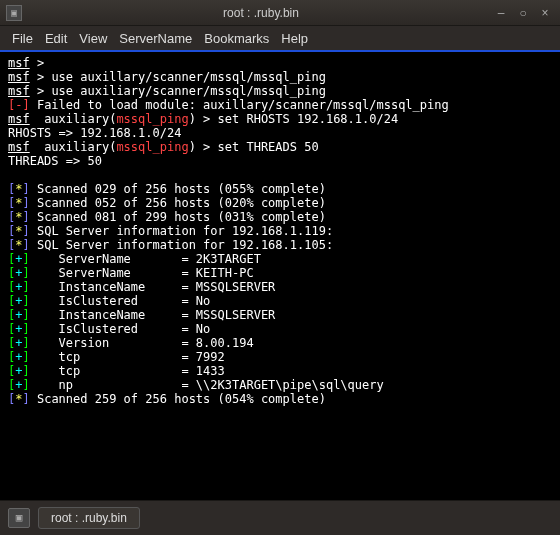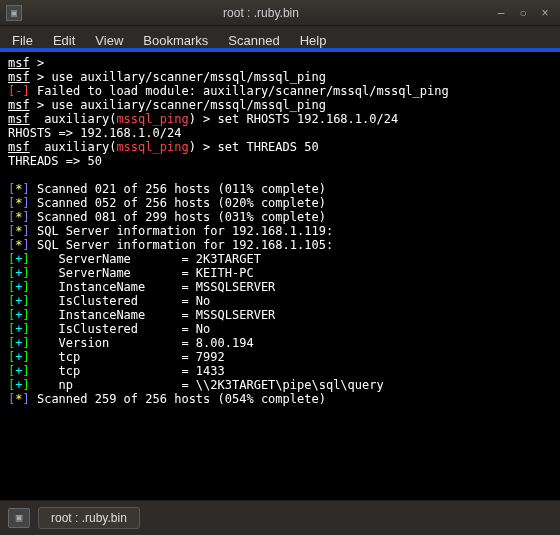--- a/index.html
+++ b/index.html
@@ -44,24 +44,24 @@
     display: flex; align-items: center; justify-content: center;
     color: #aaa;
     font-size: 12px;
     cursor: pointer;
     font-family: sans-serif;
   }
   .menubar {
     height: 26px;
     background: #2e2a28;
     display: flex;
-    align-items: flex-end;
+    align-items: center;
     padding: 0 12px;
-    gap: 20px;
-    border-bottom: 4px solid #1d4ed8;
+    gap: 12px;
+    border-bottom: 2px solid #1d4ed8;
   }
   .menu-item {
     color: #ddd;
     font-family: sans-serif;
     font-size: 13px;
     cursor: pointer;
   }
   .terminal {
     background: #000;
     position: relative;
@@ -131,38 +131,38 @@
     <div class="window-btn">–</div>
     <div class="window-btn">○</div>
     <div class="window-btn">×</div>
   </div>
 </div>
 
 <div class="menubar">
   <div class="menu-item">File</div>
   <div class="menu-item">Edit</div>
   <div class="menu-item">View</div>
+  <div class="menu-item">ServerName</div>
   <div class="menu-item">Bookmarks</div>
-  <div class="menu-item">Scanned</div>
   <div class="menu-item">Help</div>
 </div>
 
 <div class="terminal">
 
   <div class="line"><span class="u">msf</span><span> &gt; </span></div>
   <div class="line"><span class="u">msf</span><span> &gt; </span><span>use auxillary/scanner/mssql/mssql_ping</span></div>
+  <div class="line"><span class="u">msf</span><span> &gt; </span><span>use auxiliary/scanner/mssql/mssql_ping</span></div>
   <div class="line"><span class="red">[-]</span><span> Failed to load module: auxillary/scanner/mssql/mssql_ping</span></div>
-  <div class="line"><span class="u">msf</span><span> &gt; </span><span>use auxiliary/scanner/mssql/mssql_ping</span></div>
   <div class="line"><span class="u">msf</span><span>  auxiliary(</span><span class="red">mssql_ping</span><span>) &gt; </span><span>set RHOSTS 192.168.1.0/24</span></div>
   <div class="line">RHOSTS =&gt; 192.168.1.0/24</div>
   <div class="line"><span class="u">msf</span><span>  auxiliary(</span><span class="red">mssql_ping</span><span>) &gt; </span><span>set THREADS 50</span></div>
   <div class="line">THREADS =&gt; 50</div>
   <div class="line">&nbsp;</div>
 
-  <div class="line"><span class="bluebr">[</span><span class="yellow">*</span><span class="bluebr">]</span><span> Scanned 021 of 256 hosts (011% complete)</span></div>
+  <div class="line"><span class="bluebr">[</span><span class="yellow">*</span><span class="bluebr">]</span><span> Scanned 029 of 256 hosts (055% complete)</span></div>
   <div class="line"><span class="bluebr">[</span><span class="yellow">*</span><span class="bluebr">]</span><span> Scanned 052 of 256 hosts (020% complete)</span></div>
   <div class="line"><span class="bluebr">[</span><span class="yellow">*</span><span class="bluebr">]</span><span> Scanned 081 of 299 hosts (031% complete)</span></div>
   <div class="line"><span class="bluebr">[</span><span class="yellow">*</span><span class="bluebr">]</span><span> SQL Server information for 192.168.1.119:</span></div>
   <div class="line"><span class="bluebr">[</span><span class="yellow">*</span><span class="bluebr">]</span><span> SQL Server information for 192.168.1.105:</span></div>
 
   <div class="line"><span class="greenbr">[</span><span class="cyanbr">+</span><span class="greenbr">]</span><span>    ServerName       = 2K3TARGET</span></div>
   <div class="line"><span class="greenbr">[</span><span class="cyanbr">+</span><span class="greenbr">]</span><span>    ServerName       = KEITH-PC</span></div>
   <div class="line"><span class="greenbr">[</span><span class="cyanbr">+</span><span class="greenbr">]</span><span>    InstanceName     = MSSQLSERVER</span></div>
   <div class="line"><span class="greenbr">[</span><span class="cyanbr">+</span><span class="greenbr">]</span><span>    IsClustered      = No</span></div>
   <div class="line"><span class="greenbr">[</span><span class="cyanbr">+</span><span class="greenbr">]</span><span>    InstanceName     = MSSQLSERVER</span></div>

